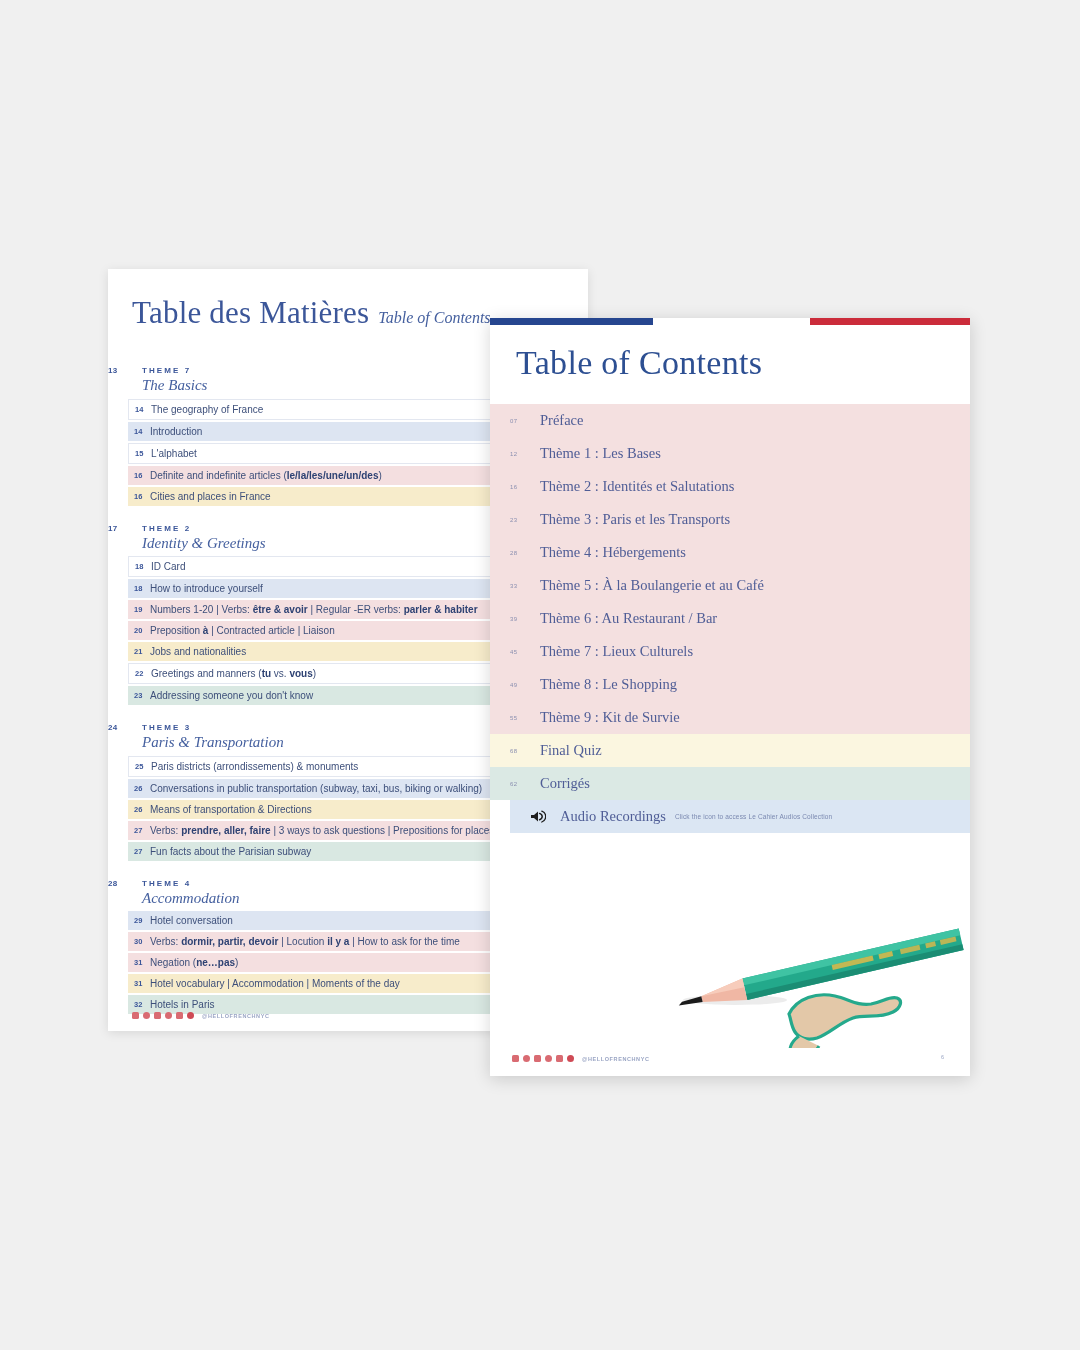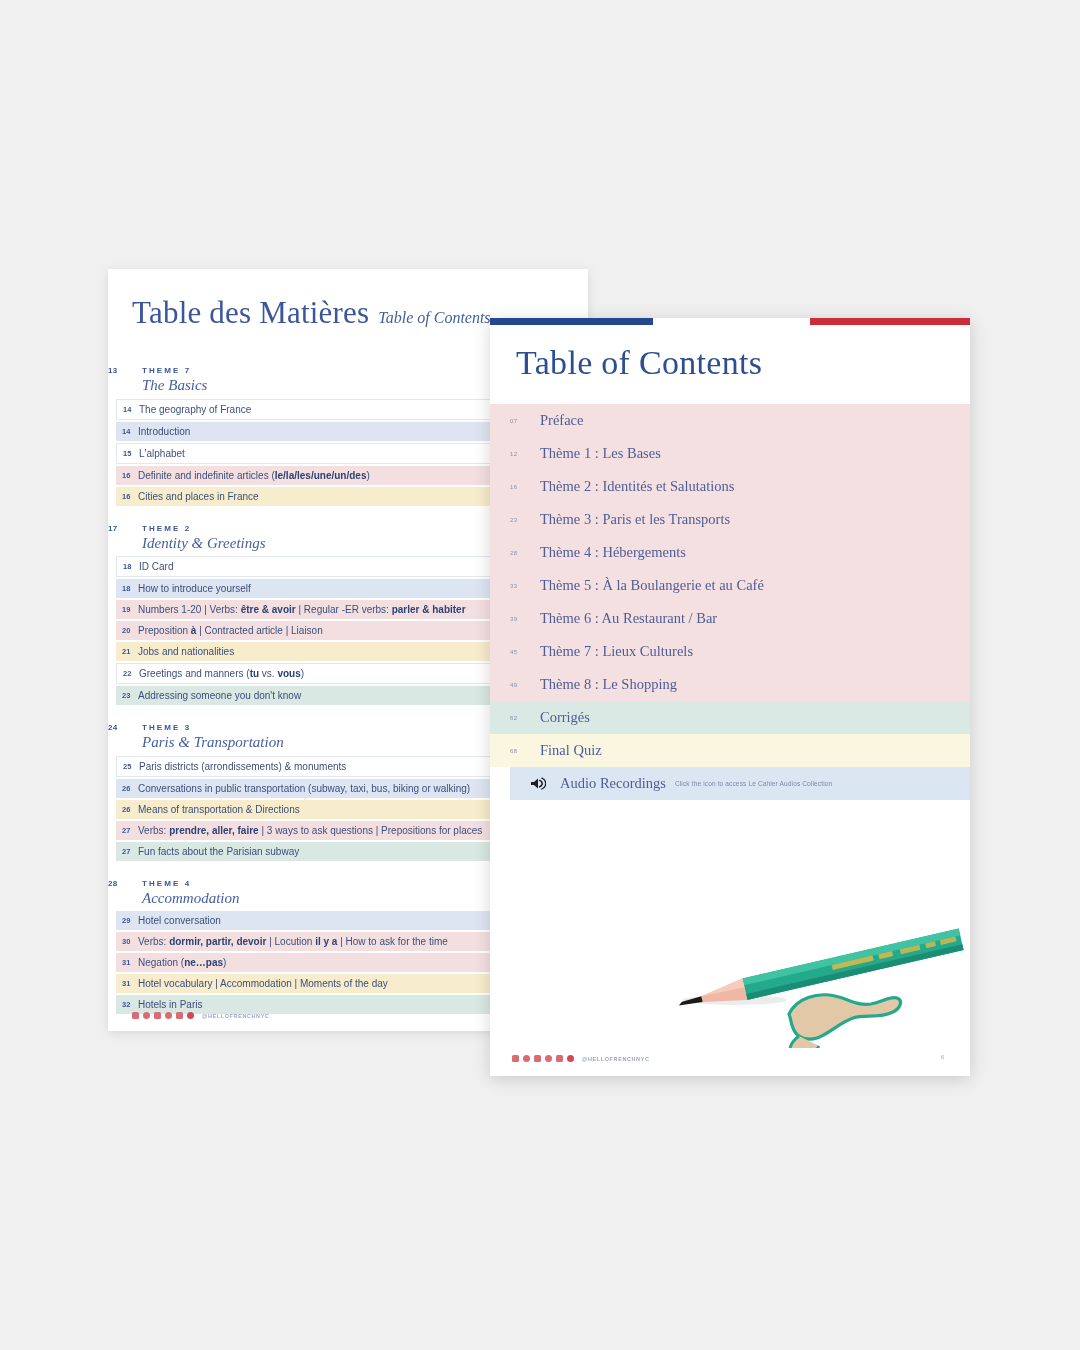--- a/index.html
+++ b/index.html
@@ -53,21 +53,21 @@
     font-size: 15px;
     color: #45609f;
     margin-left: 34px;
     margin-top: 1px;
     line-height: 1.3;
   }
 
   .l-entry {
     display: flex;
     align-items: flex-start;
-    margin-left: 8px;
+    margin-left: 20px;
     margin-right: 0;
     padding: 3px 6px 3px 0;
     min-height: 19px;
   }
   .l-entry.white { background: #ffffff; border: 1px solid #e3e7f0; border-right: none; }
   .l-entry.blue  { background: #dde5f2; }
   .l-entry.pink  { background: #f4dfe0; }
   .l-entry.cream { background: #f7eccb; }
   .l-entry.sage  { background: #d9e8e2; }
   .l-entry-pg {
@@ -387,27 +387,31 @@
           <span class="r-label">Thème 6 : Au Restaurant / Bar</span>
         </div>
         <div class="r-row pink">
           <span class="r-pg">45</span>
           <span class="r-label">Thème 7 : Lieux Culturels</span>
         </div>
         <div class="r-row pink">
           <span class="r-pg">49</span>
           <span class="r-label">Thème 8 : Le Shopping</span>
         </div>
+        <div class="r-row pink">
+          <span class="r-pg">55</span>
+          <span class="r-label">Thème 9 : Kit de Survie</span>
+        </div>
+        <div class="r-row cream">
+          <span class="r-pg">68</span>
+          <span class="r-label">Final Quiz</span>
+        </div>
         <div class="r-row sage">
           <span class="r-pg">62</span>
           <span class="r-label">Corrigés</span>
-        </div>
-        <div class="r-row cream">
-          <span class="r-pg">68</span>
-          <span class="r-label">Final Quiz</span>
         </div>
         <div class="r-row blue">
           <span class="r-audio-icon">
             <svg width="16" height="13" viewBox="0 0 16 13">
               <path d="M1 5h3l4-3.4v10L4 8H1z" fill="#1d1d1d"></path>
               <path d="M9.6 3.4c1.6.6 2.6 1.9 2.6 3.2s-1 2.6-2.6 3.2" stroke="#1d1d1d" stroke-width="1.5" fill="none" stroke-linecap="round"></path>
               <path d="M11.8 1.2c2.4.9 3.9 2.9 3.9 5.4s-1.5 4.5-3.9 5.4" stroke="#1d1d1d" stroke-width="1.3" fill="none" stroke-linecap="round"></path>
             </svg>
           </span>
           <span class="r-label">Audio Recordings</span>

